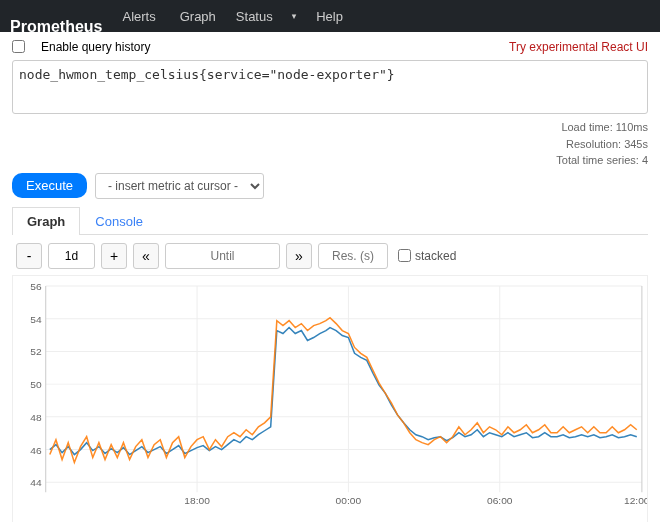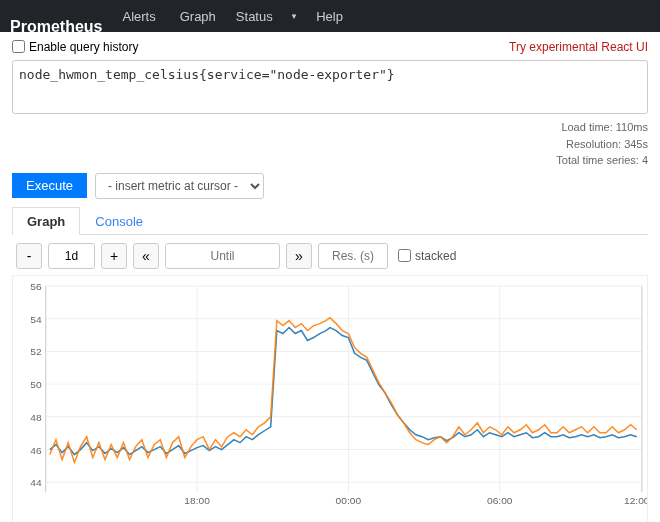--- a/index.html
+++ b/index.html
@@ -45,21 +45,21 @@
     
     .query-history-row {
       display: flex;
       align-items: center;
       justify-content: space-between;
       margin-bottom: 6px;
     }
     .query-history-label {
       display: flex;
       align-items: flex-start;
-      gap: 4px;
+      gap: 16px;
       font-size: 12px;
     }
     .try-link {
       font-size: 12px;
       color: #b91c1c;
       cursor: pointer;
     }
 
     
     .query-textarea {
@@ -92,21 +92,21 @@
       display: flex;
       align-items: center;
       gap: 8px;
       margin-bottom: 8px;
     }
     .btn-execute {
       background: #007bff;
       color: #fff;
       border: none;
       padding: 5px 14px;
-      border-radius: 0;
+      border-radius: 10px;
       font-size: 13px;
       cursor: pointer;
     }
     .metric-select {
       border: 1px solid #ccc;
       border-radius: 3px;
       padding: 4px 8px;
       font-size: 12px;
       color: #555;
       background: #fff;

